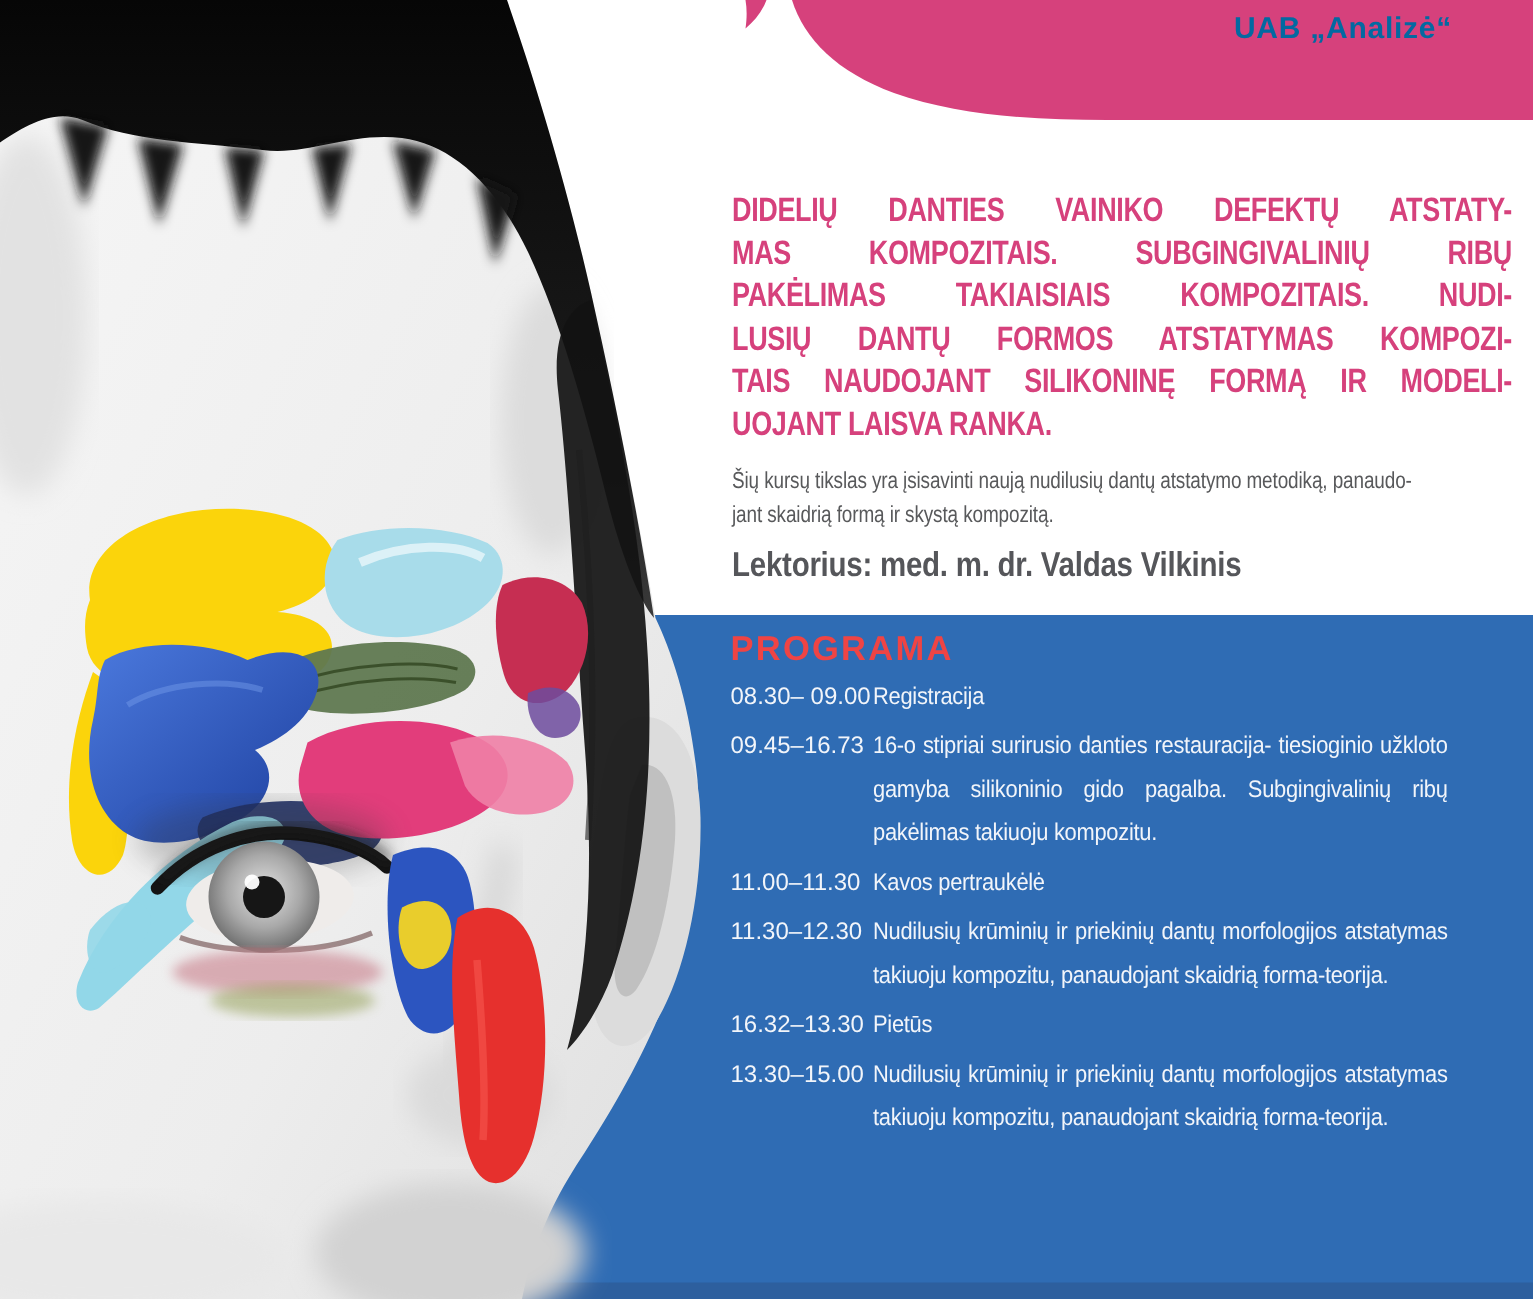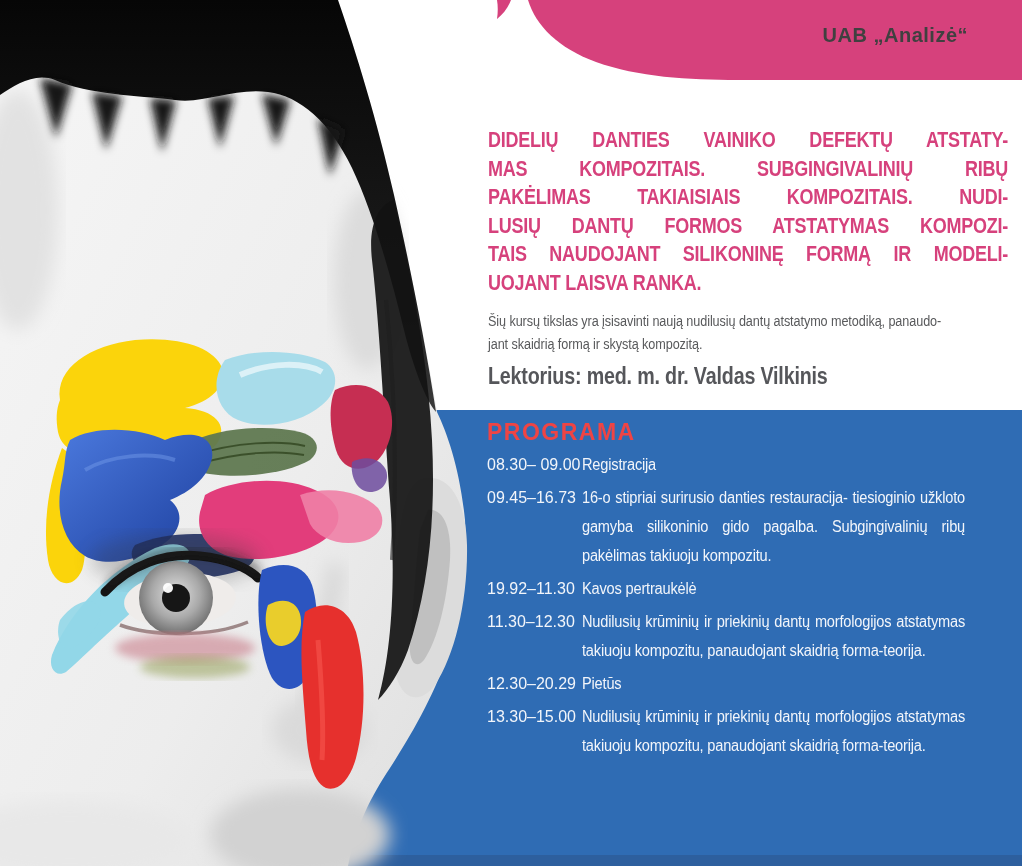--- a/index.html
+++ b/index.html
@@ -7,21 +7,21 @@
     position:relative;width:1022px;height:866px;overflow:hidden;background:#fff;
     font-family:"Liberation Sans","DejaVu Sans",sans-serif;
   }
   
   .blue-panel{position:absolute;left:335px;top:410px;right:0;bottom:0;background:var(--blue,#2f6cb4);}
   .footer-strip{position:absolute;left:0;right:0;bottom:0;height:11px;background:var(--blue_dark,#2d5f9e);}
   
   .photo{position:absolute;left:0;top:0;width:470px;height:866px;z-index:3;}
   
   .pink-band{position:absolute;left:488px;top:0;width:534px;height:92px;z-index:2;}
-  .header-text{position:absolute;left:488px;top:0;width:534px;height:92px;z-index:4;color:#404040;margin-top:16px;}
+  .header-text{position:absolute;left:488px;top:0;width:534px;height:92px;z-index:4;color:#0369a1;}
   .brand{position:absolute;top:8px;right:54px;font-size:20px;font-weight:bold;letter-spacing:.5px;}
   .invite{position:absolute;top:43px;right:20px;font-size:18px;font-weight:bold;letter-spacing:2.5px;white-space:nowrap;}
   
   .title{position:absolute;left:488px;top:126px;width:650px;z-index:4;
     color:var(--pink,#d6417c);font-size:22.5px;font-weight:bold;line-height:28.6px;
     transform:scaleX(0.8);transform-origin:0 0;letter-spacing:-0.3px;}
   .title .tline{text-align:justify;text-align-last:justify;white-space:nowrap;}
   .title .tline:last-child{text-align-last:left;}
   
   .intro{position:absolute;left:488px;top:309px;width:585px;z-index:4;
@@ -187,29 +187,29 @@
   <div class="schedule">
       <div class="srow">
       <div class="stime">08.30– 09.00</div>
       <div class="sact">Registracija</div>
     </div>
       <div class="srow">
       <div class="stime">09.45–16.73</div>
       <div class="sact">16-o stipriai surirusio danties restauracija- tiesioginio užkloto gamyba silikoninio gido pagalba. Subgingivalinių ribų pakėlimas takiuoju kompozitu.</div>
     </div>
       <div class="srow">
-      <div class="stime">19.92–11.30</div>
+      <div class="stime">11.00–11.30</div>
       <div class="sact">Kavos pertraukėlė</div>
     </div>
       <div class="srow">
       <div class="stime">11.30–12.30</div>
       <div class="sact">Nudilusių krūminių ir priekinių dantų morfologijos atstatymas takiuoju kompozitu, panaudojant skaidrią forma-teorija.</div>
     </div>
       <div class="srow">
-      <div class="stime">12.30–20.29</div>
+      <div class="stime">16.32–13.30</div>
       <div class="sact">Pietūs</div>
     </div>
       <div class="srow">
       <div class="stime">13.30–15.00</div>
       <div class="sact">Nudilusių krūminių ir priekinių dantų morfologijos atstatymas takiuoju kompozitu, panaudojant skaidrią forma-teorija.</div>
     </div>
     </div>
 
 </div>
 

